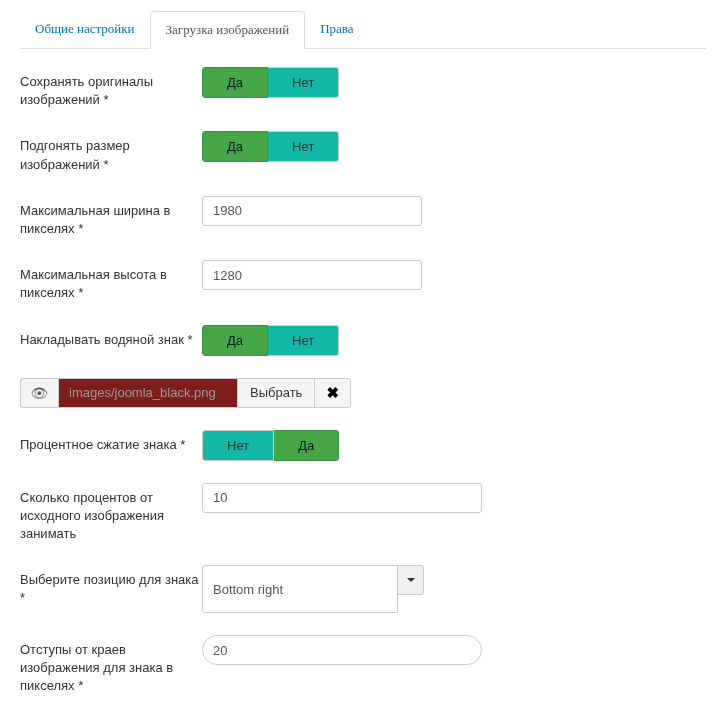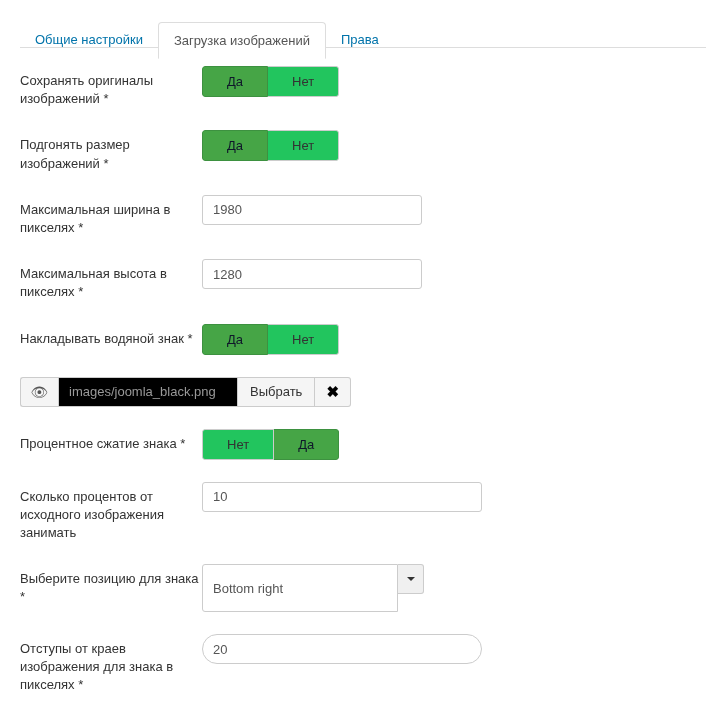--- a/index.html
+++ b/index.html
@@ -1,31 +1,31 @@
 <!DOCTYPE html>
 <html><head>
 <meta charset="utf-8">
 <style>
 * { box-sizing: border-box; margin: 0; padding: 0; }
 body { font-family: Arial, "Helvetica Neue", Helvetica, sans-serif; font-size: 13px; color: #333; background: #fff; padding: 10px 20px; width: 726px; }
 .tabs { border-bottom: 1px solid #ddd; margin-bottom: 18px; display: flex; }
-.tab { padding: 10px 15px; cursor: pointer; color: #0073aa; position: relative; top: 12px; }
+.tab { padding: 10px 15px; cursor: pointer; color: #0073aa; position: relative; top: 1px; font-family: Liberation Serif, serif; }
 .tab.active { border: 1px solid #ddd; border-bottom: 1px solid #fff; border-radius: 4px 4px 0 0; background: #fff; color: #555; }
 .form-row { display: flex; align-items: flex-start; margin-bottom: 22px; }
 .form-label { width: 182px; flex-shrink: 0; padding-top: 6px; line-height: 1.4; color: #333; }
 .form-control-area { flex: 1; }
 .toggle-group { display: inline-flex; border-radius: 3px; overflow: hidden; }
-.toggle-btn { padding: 7px 24px; font-size: 13px; border: 1px solid #ccc; background: #22c55e; color: #333; cursor: pointer; }
+.toggle-btn { padding: 7px 24px; font-size: 13px; border: 1px solid #ccc; background: #14b8a6; color: #333; cursor: pointer; }
 .toggle-btn:first-child { border-top-left-radius: 3px; border-bottom-left-radius: 3px; }
 .toggle-btn:last-child { border-top-right-radius: 3px; border-bottom-right-radius: 3px; border-left: none; }
 .toggle-btn.active-green { background: #46a546; border-color: #3d9140; color: #0f172a; font-weight: 500; }
 .text-input { height: 30px; padding: 12px 10px; border: 1px solid #ccc; border-radius: 3px; font-size: 13px; width: 220px; color: #555; }
 .media-group { display: inline-flex; align-items: stretch; }
 .media-eye { display: flex; align-items: center; justify-content: center; width: 38px; height: 30px; border: 1px solid #ccc; border-right: none; border-radius: 3px 0 0 3px; background: #f5f5f5; }
-.media-input { height: 30px; padding: 4px 10px; border: 1px solid #ccc; font-size: 13px; width: 180px; color: #999; background: #000000; }
+.media-input { height: 30px; padding: 4px 10px; border: 1px solid #ccc; font-size: 13px; width: 180px; color: #999; background: #7f1d1d; }
 .media-select { display: flex; align-items: center; padding: 0 12px; height: 30px; border: 1px solid #ccc; border-left: none; background: #f5f5f5; cursor: pointer; color: #333; }
 .media-clear { display: flex; align-items: center; justify-content: center; width: 36px; height: 30px; border: 1px solid #ccc; border-left: none; border-radius: 0 3px 3px 0; background: #f5f5f5; cursor: pointer; font-weight: bold; }
 .select-wrap { display: inline-flex; }
 .select-main { height: 48px; padding: 4px 10px; border: 1px solid #ccc; border-radius: 3px 0 0 3px; width: 196px; display: flex; align-items: center; color: #555; background: #fff; }
 .select-caret { width: 26px; height: 30px; border: 1px solid #ccc; border-left: none; border-radius: 0 3px 3px 0; background: #f0f0f0; display: flex; align-items: center; justify-content: center; cursor: pointer; }
 .caret-down { width: 0; height: 0; border-left: 4px solid transparent; border-right: 4px solid transparent; border-top: 4px solid #333; }
 .eye-icon { font-size: 14px; color: #555; }
 .x-icon { font-size: 15px; color: #000; }
 </style>
 </head>

